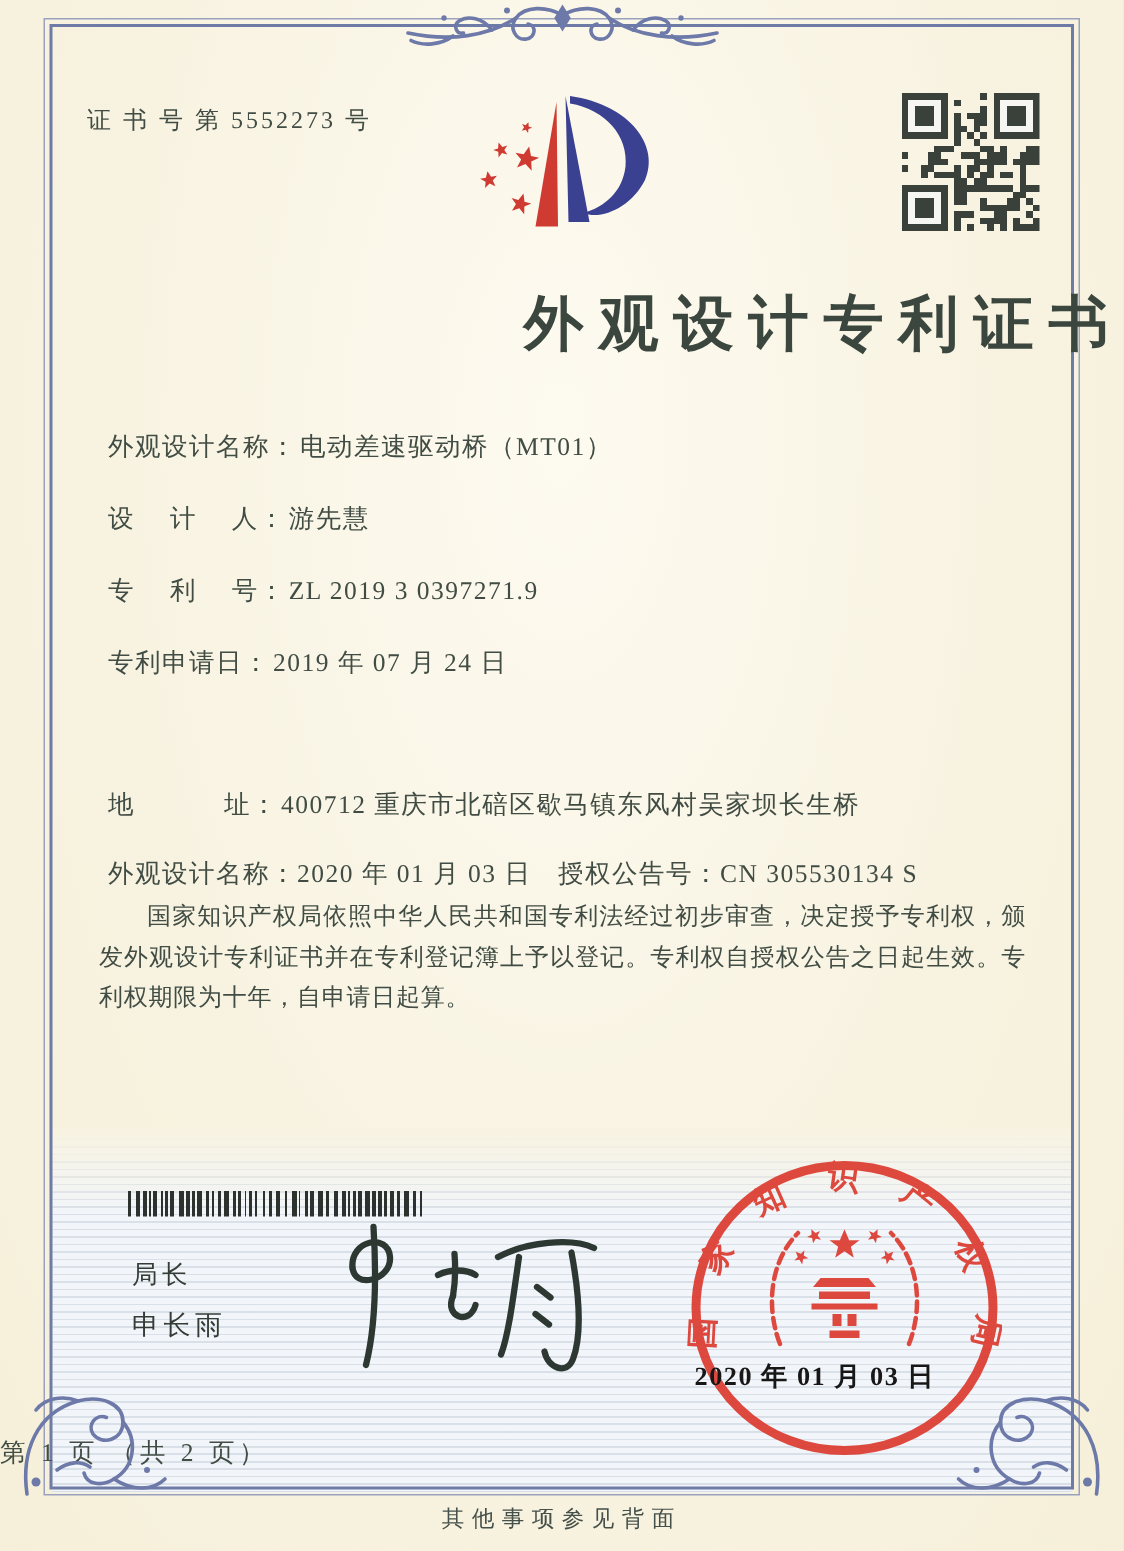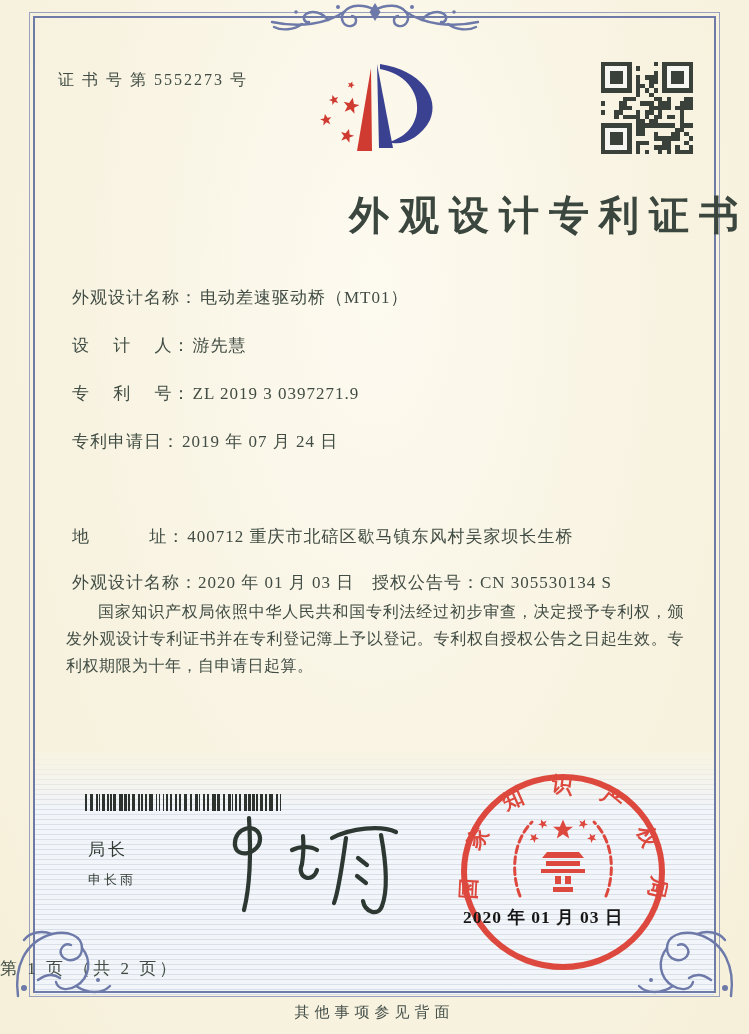--- a/index.html
+++ b/index.html
@@ -40,21 +40,21 @@
   .frow .flabel { margin-right:2px; }
   .r0 { top:286px; } .r1 { top:334px; } .r2 { top:382px; }
   .r3 { top:430px; } .r4 { top:478px; } .r5 { top:525px; }
   .grant-row { top:571px; left:72px; font-size:17px; letter-spacing:1px; white-space:nowrap; }
   .grant-no { position:absolute; left:300px; top:0; }
 
   .paras { left:66px; top:598px; width:618px; font-size:16px; }
   .paras p { margin:0; text-indent:2em; text-align:justify; line-height:27px; letter-spacing:0.5px; }
 
   .signer-title { left:88px; top:838px; font-size:17px; letter-spacing:3px; color:#333d36; }
-  .signer-name  { left:88px; top:871px; font-size:13px; letter-spacing:3px; color:#333d36; }
+  .signer-name  { left:88px; top:871px; font-size:18px; letter-spacing:3px; color:#333d36; }
 
   .seal-date { left:463px; top:905px; font-size:17.5px; color:#171717;
     letter-spacing:1px; z-index:4; font-weight:bold; white-space:nowrap; }
 
   .page-info { left:0; width:100%; top:957px; text-align:left; font-size:17px; letter-spacing:3px; }
   .back-note { left:0; width:100%; top:1003px; text-align:center; font-size:15px;
     letter-spacing:5px; color:#45504a; }
 
   svg { display:block; }
 </style>

